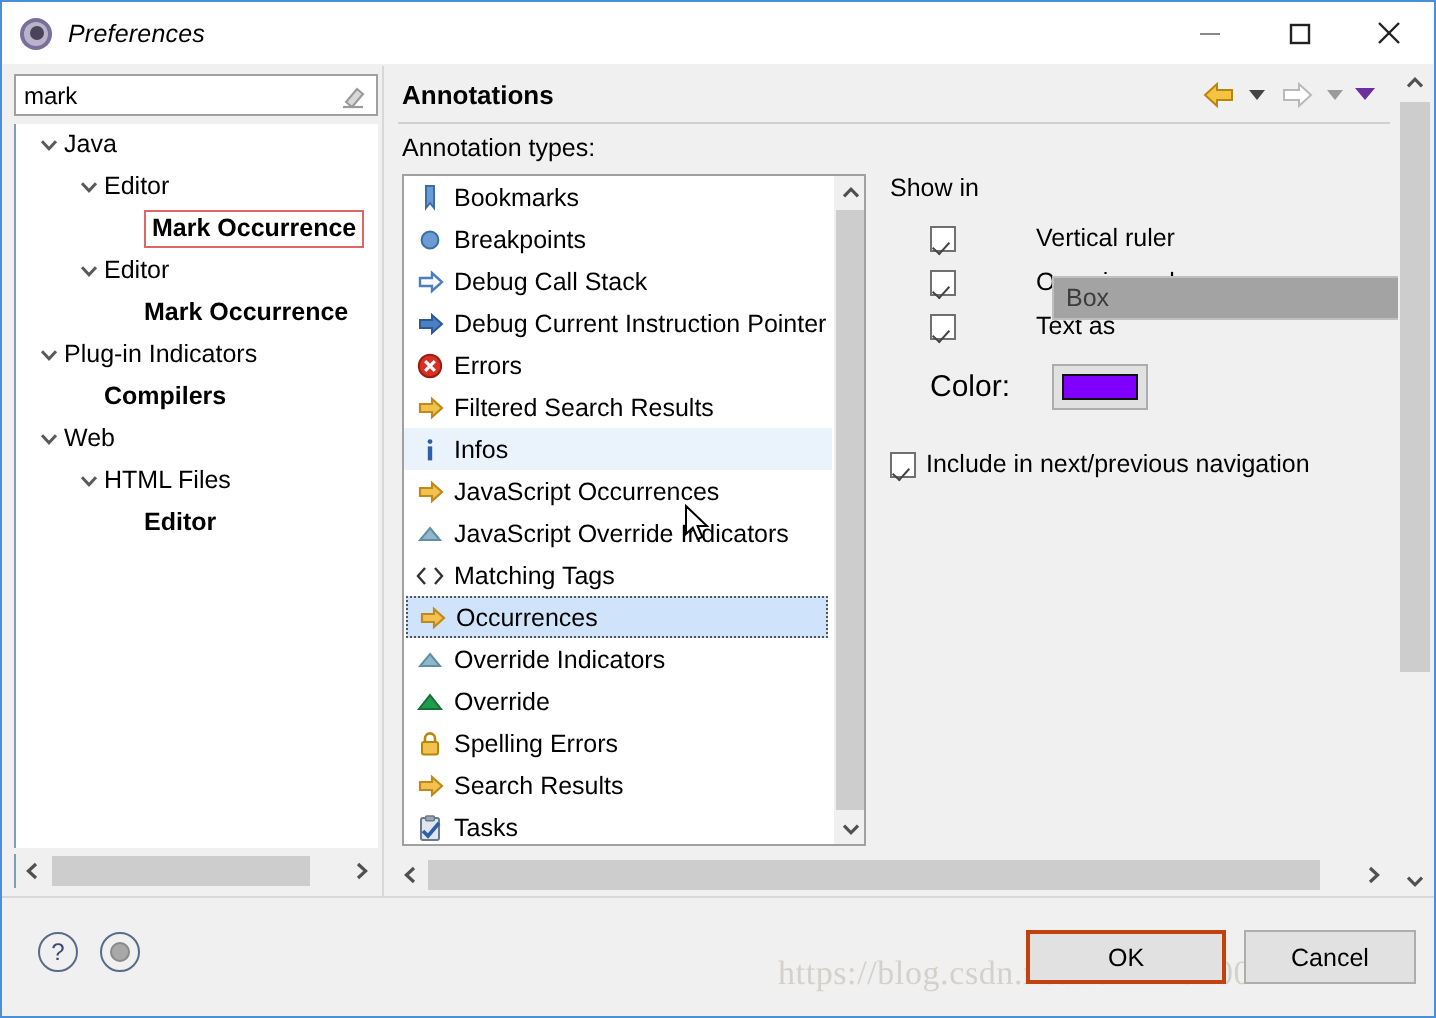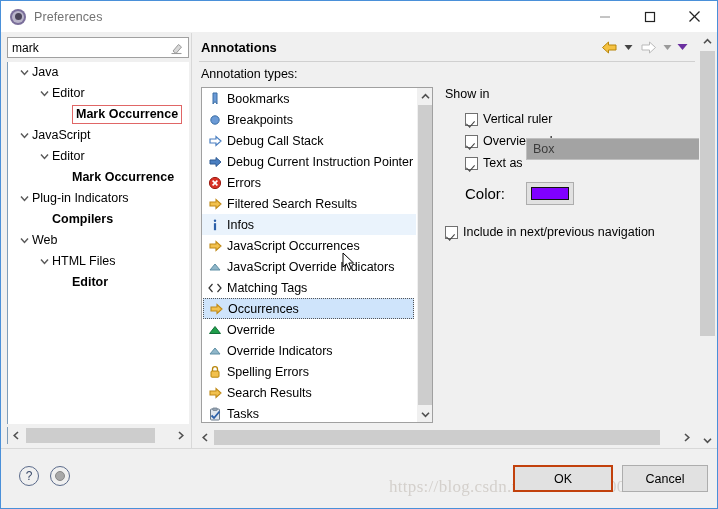--- a/index.html
+++ b/index.html
@@ -38,21 +38,21 @@
     position: absolute; left: 2px; top: 2px; width: 12px; height: 12px;
     border-radius: 50%;
     background: #b9b4c9;
   }
   .app-icon .core {
     position: absolute; left: 4.5px; top: 4.5px; width: 7px; height: 7px;
     border-radius: 50%;
     background: #4a4458;
   }
   .title-text {
-    font-size: 12.5px; color: #737373; letter-spacing: .1px;
+    font-size: 12.5px; color: #000000; letter-spacing: .1px; font-style: italic;
   }
   .win-buttons {
     margin-left: auto; display: flex; height: 31px;
   }
   .win-btn {
     width: 45px; height: 31px;
     display: flex; align-items: center; justify-content: center;
     color: #333;
   }
   .win-btn svg { display: block; }
@@ -202,21 +202,21 @@
   
   .showin {
     position: absolute; left: 252px; top: 54px;
     width: 240px;
   }
   .showin-title { font-size: 12.5px; color: #000; margin-bottom: 7px; }
   .cbrow {
     display: flex; align-items: center; height: 22px;
     font-size: 12.5px; color: #000;
   }
-  .cbrow.indent { margin-left: 20px; }
+  .cbrow.indent { margin-left: 20px; gap: 35px; }
   .checkbox {
     width: 13px; height: 13px; border: 1px solid #707070;
     background: #fff; margin-right: 5px; flex: none;
     position: relative;
   }
   .checkbox.checked::after {
     content: ""; position: absolute;
     left: 2px; top: 5px; width: 4px; height: 7px;
     border: solid #444; border-width: 0 1.6px 1.6px 0;
     transform: rotate(42deg);
@@ -362,28 +362,20 @@
               <svg width="11" height="11" viewBox="0 0 11 11">
                 <polyline points="2,3.6 5.5,7.4 9,3.6" fill="none" stroke="#5a5a5a" stroke-width="1.5"></polyline>
               </svg>
             </div>
             <span class="tree-label">Editor</span>
           </div>
           <div class="tree-row" style="padding-left: 48px;">
             <div class="twisty"></div>
             <span class="tree-label bold boxed">Mark Occurrence</span>
           </div>
-          <div class="tree-row" style="padding-left: 8px;">
-            <div class="twisty">
-              <svg width="11" height="11" viewBox="0 0 11 11">
-                <polyline points="2,3.6 5.5,7.4 9,3.6" fill="none" stroke="#5a5a5a" stroke-width="1.5"></polyline>
-              </svg>
-            </div>
-            <span class="tree-label">JavaScript</span>
-          </div>
           <div class="tree-row" style="padding-left: 28px;">
             <div class="twisty">
               <svg width="11" height="11" viewBox="0 0 11 11">
                 <polyline points="2,3.6 5.5,7.4 9,3.6" fill="none" stroke="#5a5a5a" stroke-width="1.5"></polyline>
               </svg>
             </div>
             <span class="tree-label">Editor</span>
           </div>
           <div class="tree-row" style="padding-left: 48px;">
             <div class="twisty"></div>
@@ -570,32 +562,32 @@
             <span class="li-icon">
               <svg width="15" height="14" viewBox="0 0 15 14">
                 <path d="M2,5 L8,5 L8,2.5 L13,7 L8,11.5 L8,9 L2,9 Z" fill="#f2c14e" stroke="#c08a18" stroke-width="1.1"></path>
               </svg>
             </span>
             <span>Occurrences</span>
           </div>
           <div class="li">
             <span class="li-icon">
               <svg width="14" height="14" viewBox="0 0 14 14">
+                <path d="M7,4 L12,10 L2,10 Z" fill="#8fb6c9" stroke="#5e8fa5" stroke-width="1"></path>
+              </svg>
+            </span>
+            <span>Override Indicators</span>
+          </div>
+          <div class="li">
+            <span class="li-icon">
+              <svg width="14" height="14" viewBox="0 0 14 14">
                 <path d="M7,3.5 L12.5,10.5 L1.5,10.5 Z" fill="#1f9e4a" stroke="#14703a" stroke-width="1"></path>
               </svg>
             </span>
             <span>Override</span>
-          </div>
-          <div class="li">
-            <span class="li-icon">
-              <svg width="14" height="14" viewBox="0 0 14 14">
-                <path d="M7,4 L12,10 L2,10 Z" fill="#8fb6c9" stroke="#5e8fa5" stroke-width="1"></path>
-              </svg>
-            </span>
-            <span>Override Indicators</span>
           </div>
           <div class="li">
             <span class="li-icon">
               <svg width="14" height="14" viewBox="0 0 14 14">
                 <path d="M4.5,6 L4.5,4.2 A2.5,2.5 0 0 1 9.5,4.2 L9.5,6" fill="none" stroke="#b8860b" stroke-width="1.3"></path>
                 <rect x="3" y="6" width="8" height="6.2" rx="1" fill="#f2c14e" stroke="#b8860b" stroke-width="1"></rect>
               </svg>
             </span>
             <span>Spelling Errors</span>
           </div>

